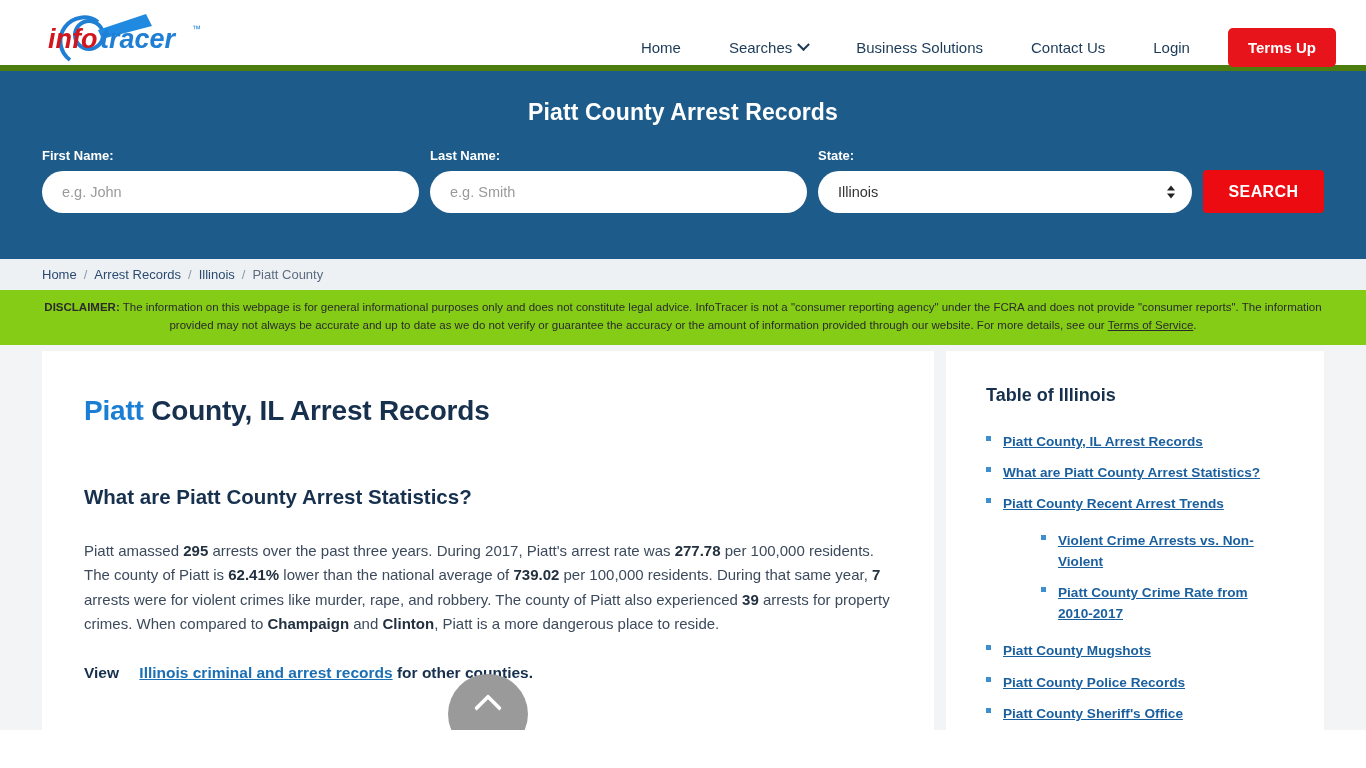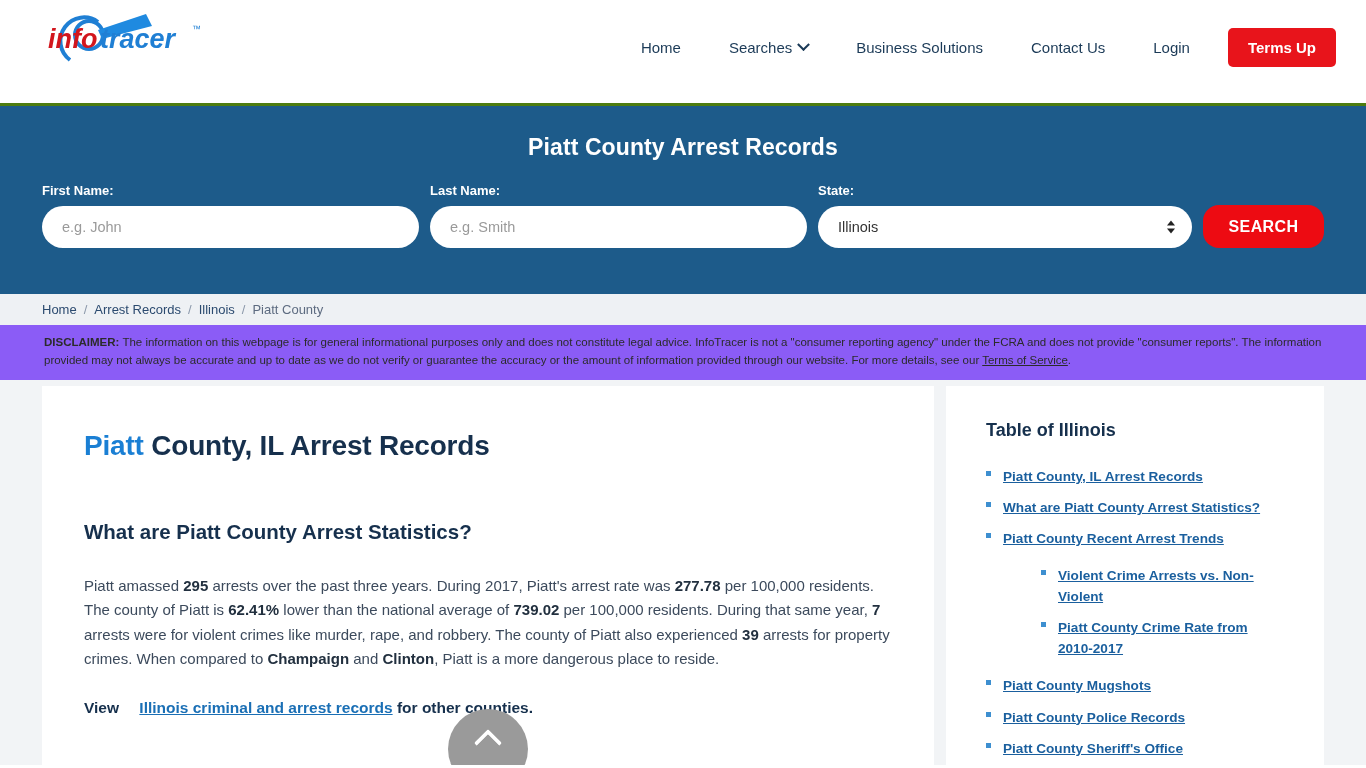--- a/index.html
+++ b/index.html
@@ -8,25 +8,25 @@
     width: 1366px; height: 768px;
     overflow: hidden;
     background: #ffffff;
     font-family: "Liberation Sans", sans-serif;
     -webkit-font-smoothing: antialiased;
   }
 
   
   .topnav {
     position: relative;
-    height: 106px;
+    height: 71px;
     background: #ffffff;
     display: flex;
     align-items: center;
-    border-bottom: 3px solid #4d7c0f;
+    border-bottom: 6px solid #4d7c0f;
   }
   .logo-wrap {
     position: absolute;
     left: 40px; top: 8px;
     width: 180px; height: 62px;
   }
   .logo-svg { display: block; }
 
   .nav-links {
     position: absolute;
@@ -143,21 +143,21 @@
   }
   .spinner .up   { border-bottom: 5px solid #222; }
   .spinner .down { border-top: 5px solid #222; }
 
   .search-btn {
     height: 43px;
     min-width: 121px;
     background: #ed0b12;
     color: #fff;
     border: none;
-    border-radius: 16px;
+    border-radius: 4px;
     font-size: 16px;
     font-weight: bold;
     letter-spacing: .4px;
     cursor: pointer;
     font-family: "Liberation Sans", sans-serif;
   }
 
   
   .breadcrumb-bar {
     background: #eef1f4;
@@ -167,22 +167,23 @@
     padding-left: 42px;
     font-size: 13px;
     color: #40506a;
   }
   .bc-link { color: #2b4a6f; text-decoration: none; cursor: pointer; }
   .bc-sep { color: #8b98aa; margin: 0 7px; }
   .bc-current { color: #5d6b80; }
 
   
   .disclaimer-bar {
-    background: #8b5cf6;
+    background: #84cc16;
     padding: 9px 44px 10px 44px;
+    text-align: center;
     font-size: 11.5px;
     line-height: 1.55;
     color: #2b2b2b;
   }
   .disclaimer-bar b { font-weight: bold; }
   .tos-link { color: #2b2b2b; text-decoration: underline; cursor: pointer; }
 
   
   .page-body {
     background: #f2f4f6;

